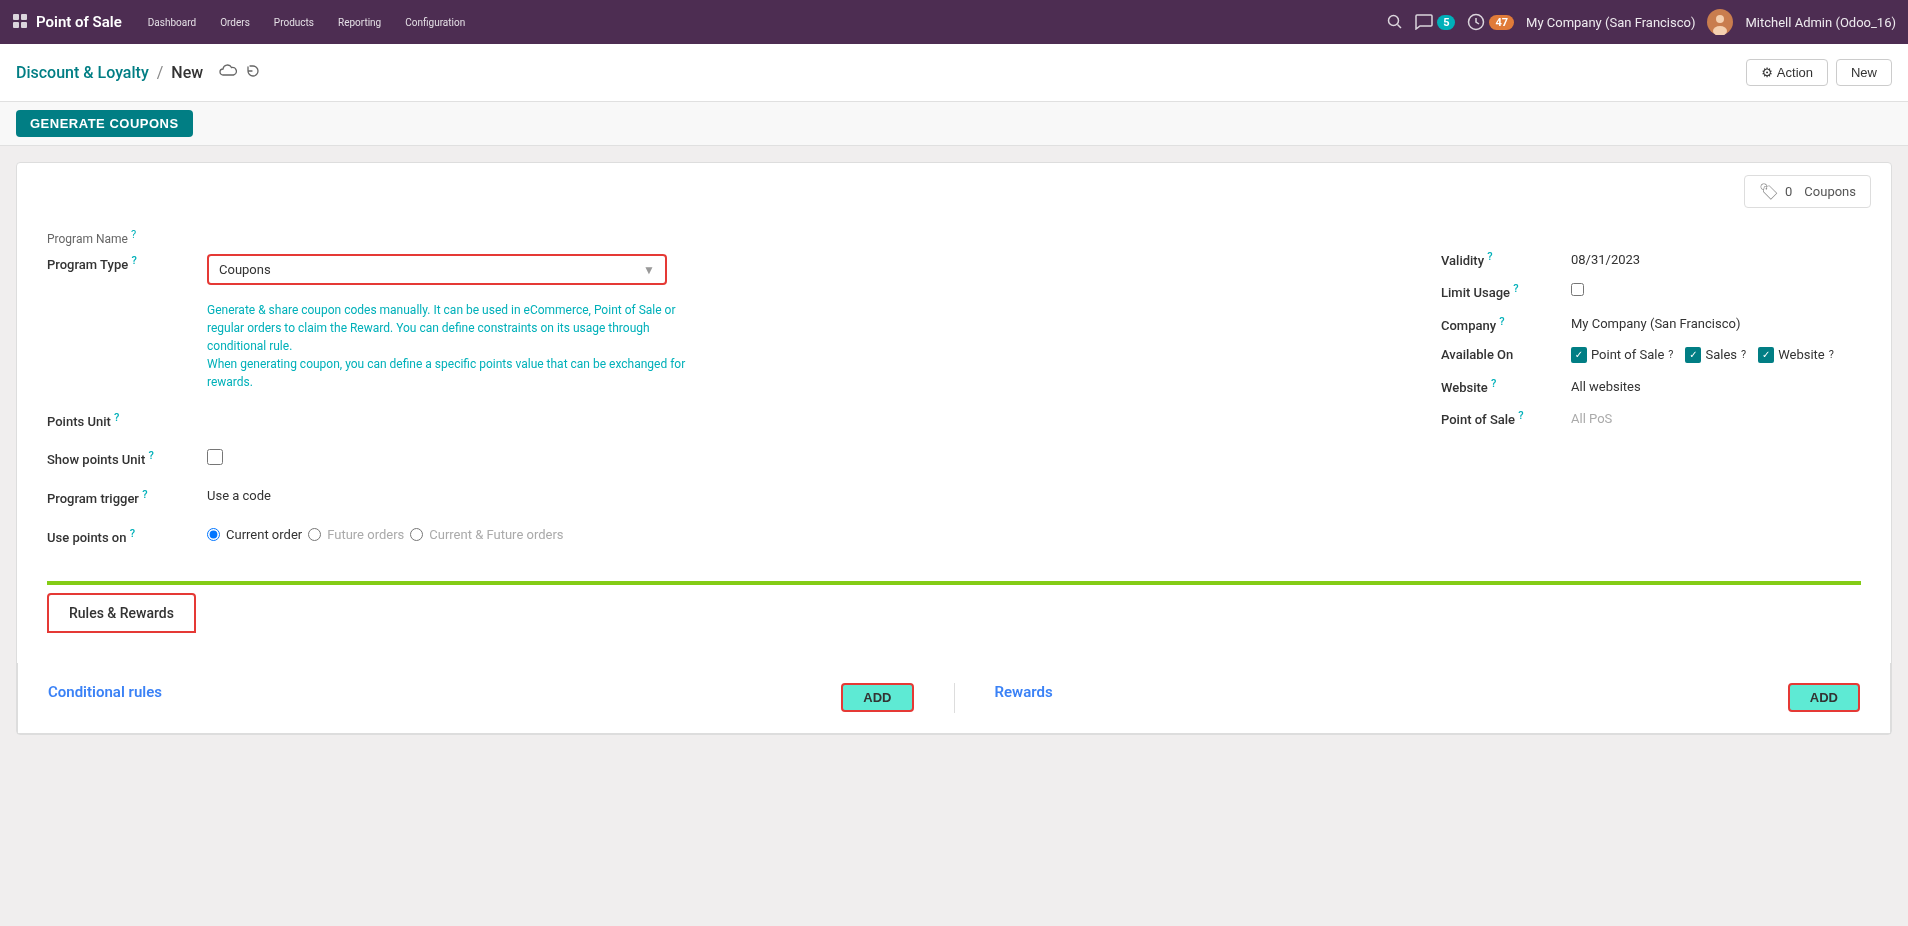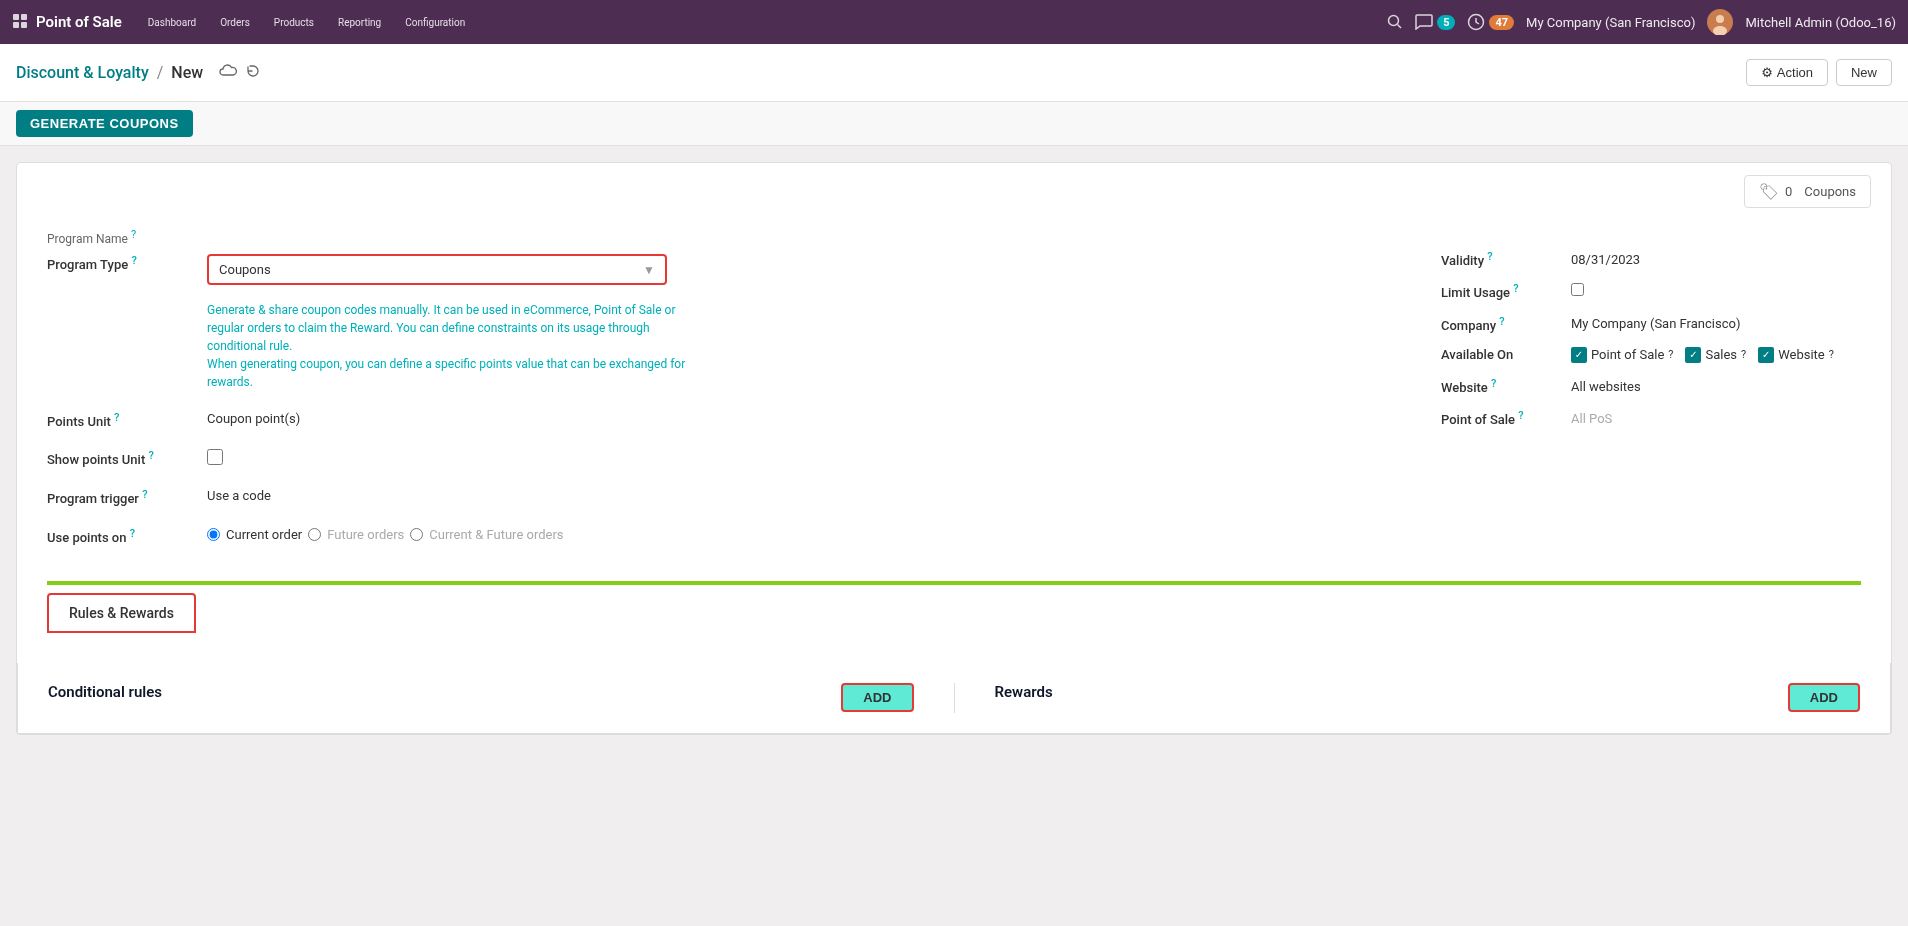--- a/index.html
+++ b/index.html
@@ -189,21 +189,21 @@
 
     
     .bottom-section {
       background: #fff;
       border: 1px solid #ddd;
       border-top: none;
       padding: 20px 30px;
     }
     .bottom-cols { display: flex; gap: 40px; }
     .bottom-col { flex: 1; }
-    .bottom-col-title { font-size: 15px; font-weight: 600; color: #0f172a; margin-bottom: 12px; }
+    .bottom-col-title { font-size: 15px; font-weight: 600; color: #3b82f6; margin-bottom: 12px; }
     .btn-add {
       border: 2px solid #e53935;
       background: #5eead4;
       color: #333;
       padding: 5px 20px;
       border-radius: 4px;
       cursor: pointer;
       font-size: 13px;
       font-weight: 600;
     }
@@ -334,21 +334,20 @@
             Generate &amp; share coupon codes manually. It can be used in eCommerce, Point of Sale or regular orders to claim the Reward. You can define constraints on its usage through conditional rule.<br>
             When generating coupon, you can define a specific points value that can be exchanged for rewards.
           </div>
 
 
           <div class="field-row">
             <div class="field-label">
               <span>Points Unit</span>
               <sup>?</sup>
             </div>
-            <div class="field-value">Coupon point(s)</div>
           </div>
 
           <div class="field-row">
             <div class="field-label">
               <span>Show points Unit</span>
               <sup>?</sup>
             </div>
             <div class="field-value">
               <input type="checkbox" style="">
             </div>

